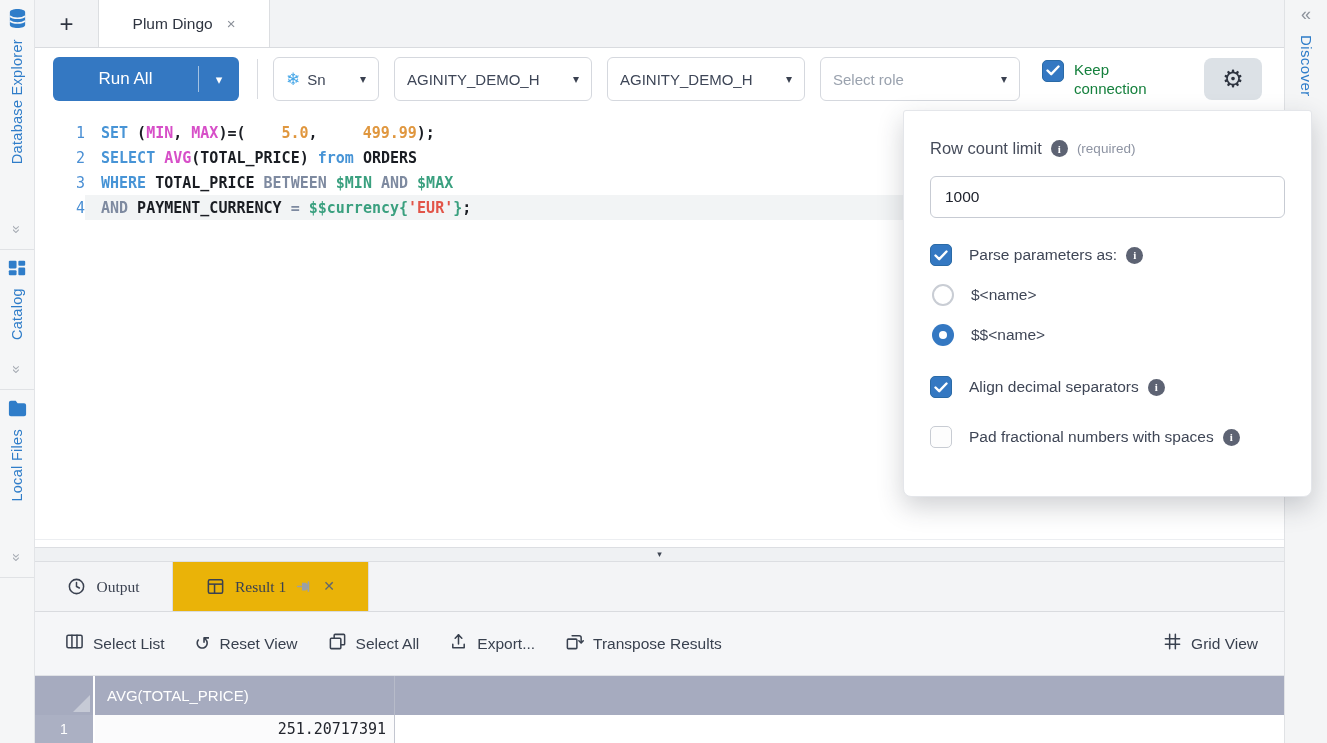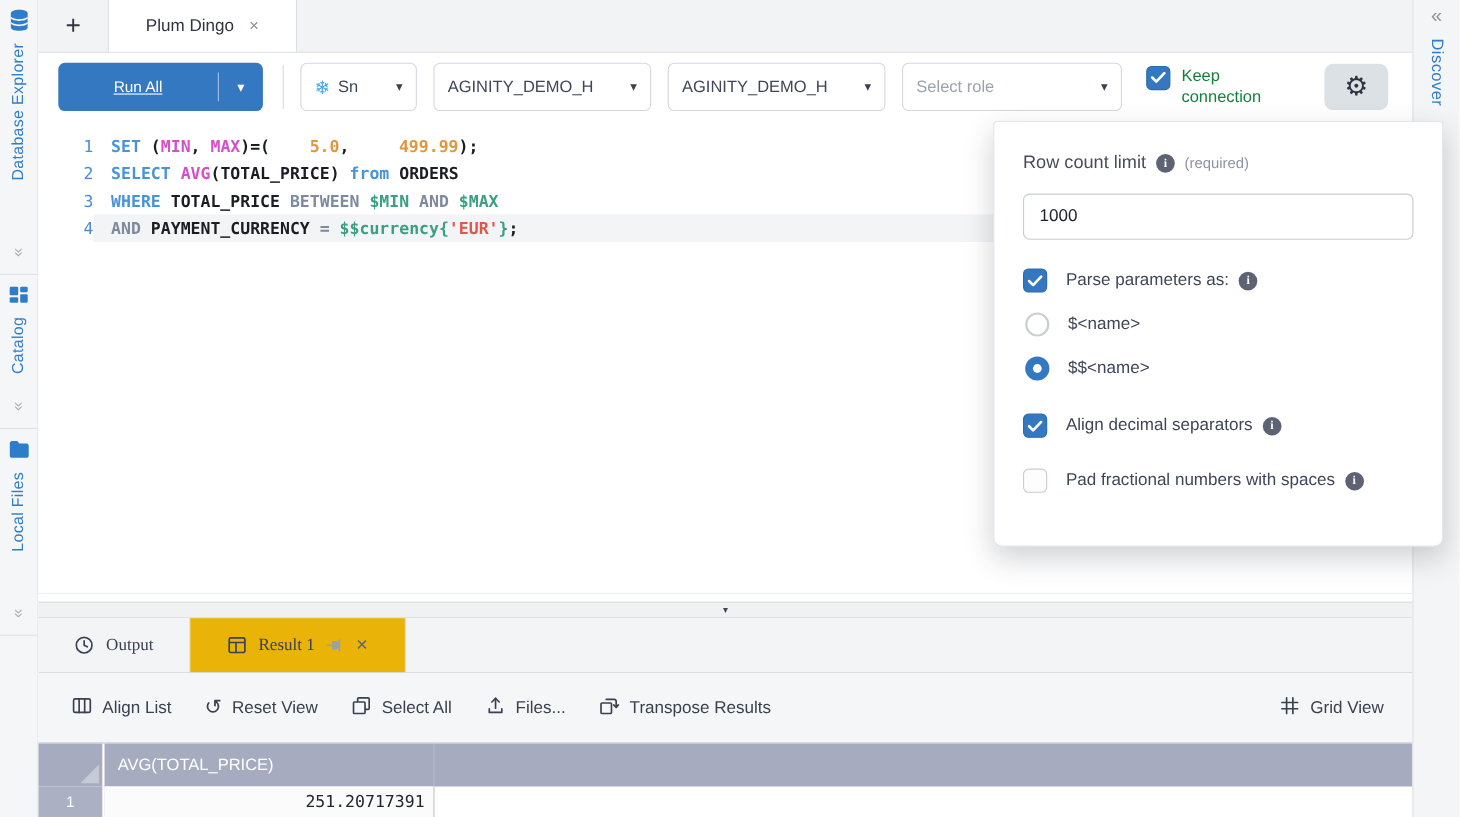--- a/index.html
+++ b/index.html
@@ -36,21 +36,21 @@
                  font-size:24px; color:#2e3440; border-right:1px solid #dcdee1; cursor:pointer; }
   .editor-tab { width:171px; background:#fff; border-right:1px solid #dcdee1;
                 display:flex; align-items:center; justify-content:center; gap:14px; }
   .tab-label { font-size:15.5px; color:#2e3440; }
   .tab-close { color:#8a8f98; font-size:15px; cursor:pointer; }
 
   .toolbar { height:62px; display:flex; align-items:center; padding-left:18px;
              background:#fff; flex:0 0 auto; }
   .run-all { width:186px; height:44px; background:var(--accent,#3478c2); border-radius:6px;
              display:flex; align-items:center; color:#fff; cursor:pointer; }
-  .run-label { flex:1; text-align:center; font-size:14px; font-weight:500;text-decoration:underline; }
+  .run-label { flex:1; text-align:center; font-size:17px; font-weight:500; }
   .run-divider { width:1px; height:26px; background:rgba(255,255,255,.55); }
   .run-caret { width:40px; text-align:center; font-size:13px; }
   .vsep { width:1px; height:40px; background:#d9dbe0; margin-left:18px; }
   .dd { height:44px; border:1px solid #d5d8de; border-radius:6px; background:#fff;
         display:flex; align-items:center; padding:0 12px; margin-left:15px;
         font-size:15px; color:#3e4657; cursor:pointer; }
   .dd .caret { margin-left:auto; color:#3a4150; font-size:12px; }
   .dd-snow { width:106px; gap:7px; }
   .dd-db, .dd-schema { width:198px; }
   .dd-db span:first-child, .dd-schema span:first-child { white-space:nowrap; overflow:hidden; }
@@ -284,40 +284,40 @@
       </div>
     </div>
 
     <div class="results-toolbar" id="resultsToolbar">
         <div class="rt-item">
           <span><svg width="19" height="19" viewBox="0 0 20 20">
               <rect x="2" y="3.5" width="16" height="13" rx="1.5" fill="none" stroke="#39414f" stroke-width="1.6" stroke-linecap="round" stroke-linejoin="round"></rect>
               <line x1="7.3" y1="3.5" x2="7.3" y2="16.5" fill="none" stroke="#39414f" stroke-width="1.6" stroke-linecap="round" stroke-linejoin="round"></line>
               <line x1="12.6" y1="3.5" x2="12.6" y2="16.5" fill="none" stroke="#39414f" stroke-width="1.6" stroke-linecap="round" stroke-linejoin="round"></line>
             </svg></span>
-          <span>Align List</span>
+          <span>Select List</span>
         </div>
         <div class="rt-item">
           <span class="glyph-icon">↺</span>
           <span>Reset View</span>
         </div>
         <div class="rt-item">
           <span><svg width="19" height="19" viewBox="0 0 20 20">
               <rect x="6.5" y="2.5" width="11" height="11" rx="1" fill="none" stroke="#39414f" stroke-width="1.6" stroke-linecap="round" stroke-linejoin="round"></rect>
               <rect x="2.5" y="6.5" width="11" height="11" rx="1" fill="#f5f6f8" stroke="#39414f" stroke-width="1.6"></rect>
             </svg></span>
           <span>Select All</span>
         </div>
         <div class="rt-item">
           <span><svg width="19" height="19" viewBox="0 0 20 20">
               <path d="M10 12.5V3" fill="none" stroke="#39414f" stroke-width="1.6" stroke-linecap="round" stroke-linejoin="round"></path>
               <polyline points="6.5,6.5 10,3 13.5,6.5" fill="none" stroke="#39414f" stroke-width="1.6" stroke-linecap="round" stroke-linejoin="round"></polyline>
               <path d="M4 13v3.5h12V13" fill="none" stroke="#39414f" stroke-width="1.6" stroke-linecap="round" stroke-linejoin="round"></path>
             </svg></span>
-          <span>Files...</span>
+          <span>Export...</span>
         </div>
         <div class="rt-item">
           <span><svg width="19" height="19" viewBox="0 0 20 20">
               <rect x="2.5" y="7.5" width="10" height="10" rx="1" fill="none" stroke="#39414f" stroke-width="1.6" stroke-linecap="round" stroke-linejoin="round"></rect>
               <path d="M7.5 4h7.5a2 2 0 0 1 2 2v5" fill="none" stroke="#39414f" stroke-width="1.6" stroke-linecap="round" stroke-linejoin="round"></path>
               <polyline points="14.6,9.2 17,11.6 19.2,9.2" fill="none" stroke="#39414f" stroke-width="1.6" stroke-linecap="round" stroke-linejoin="round"></polyline>
             </svg></span>
           <span>Transpose Results</span>
         </div>
         <div class="rt-item rt-right">

